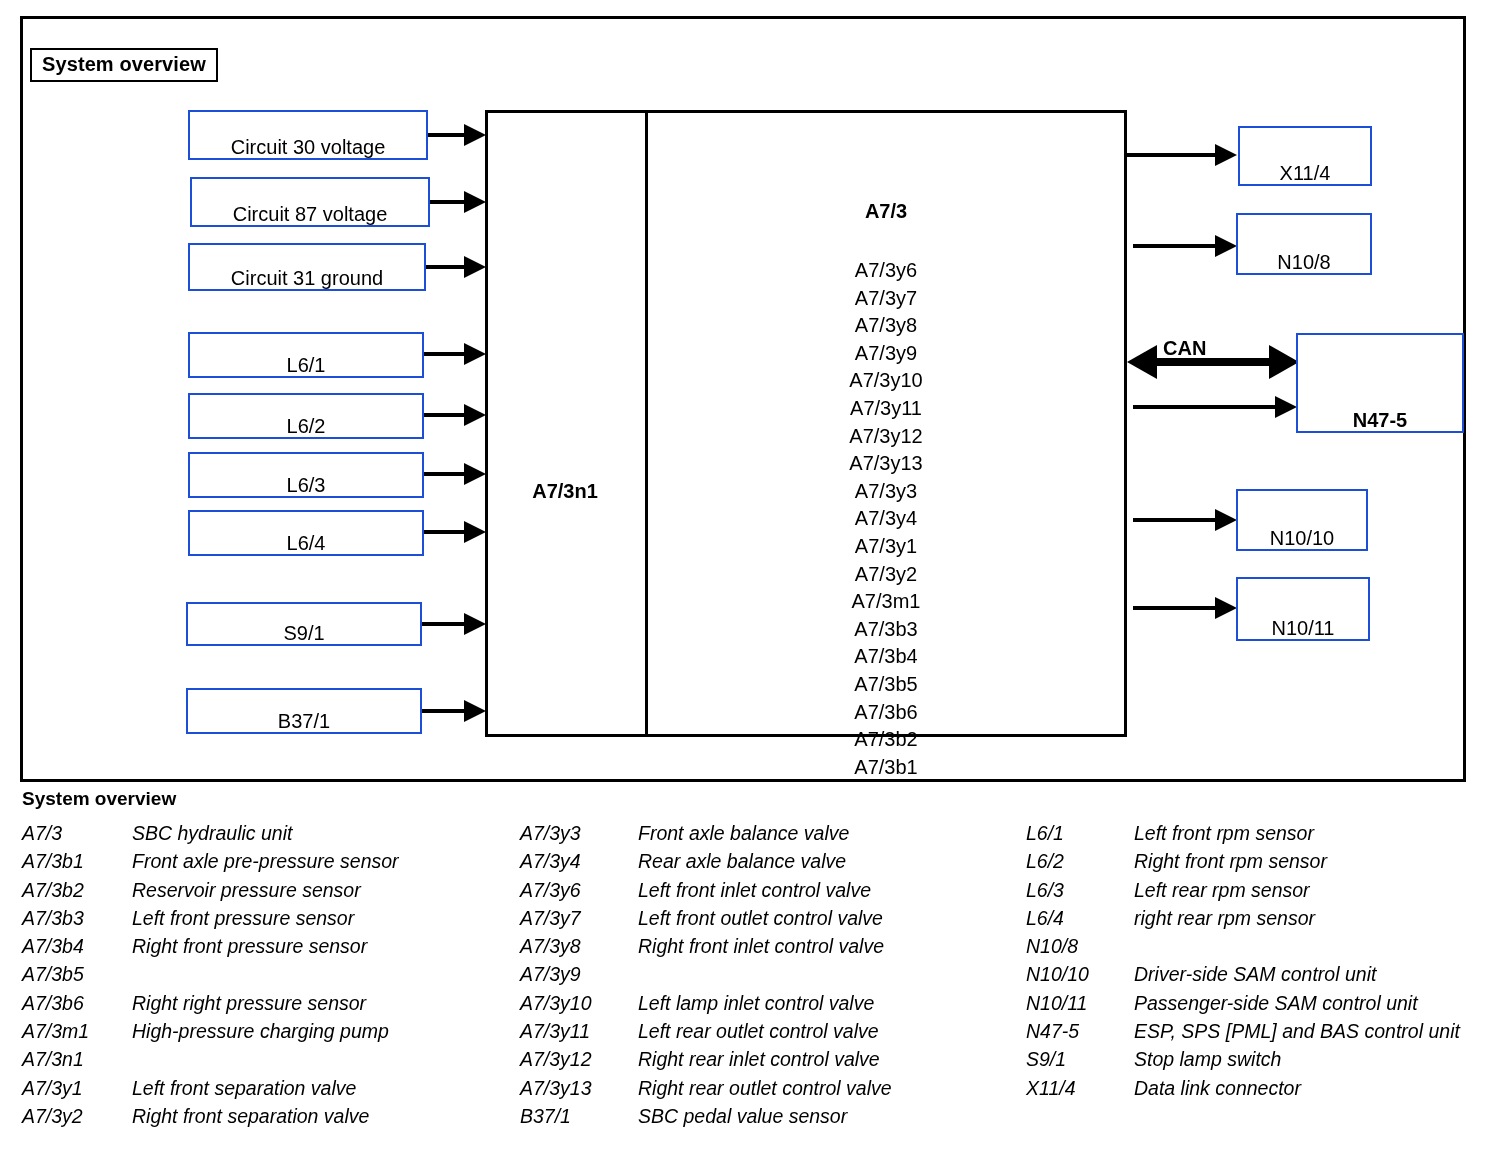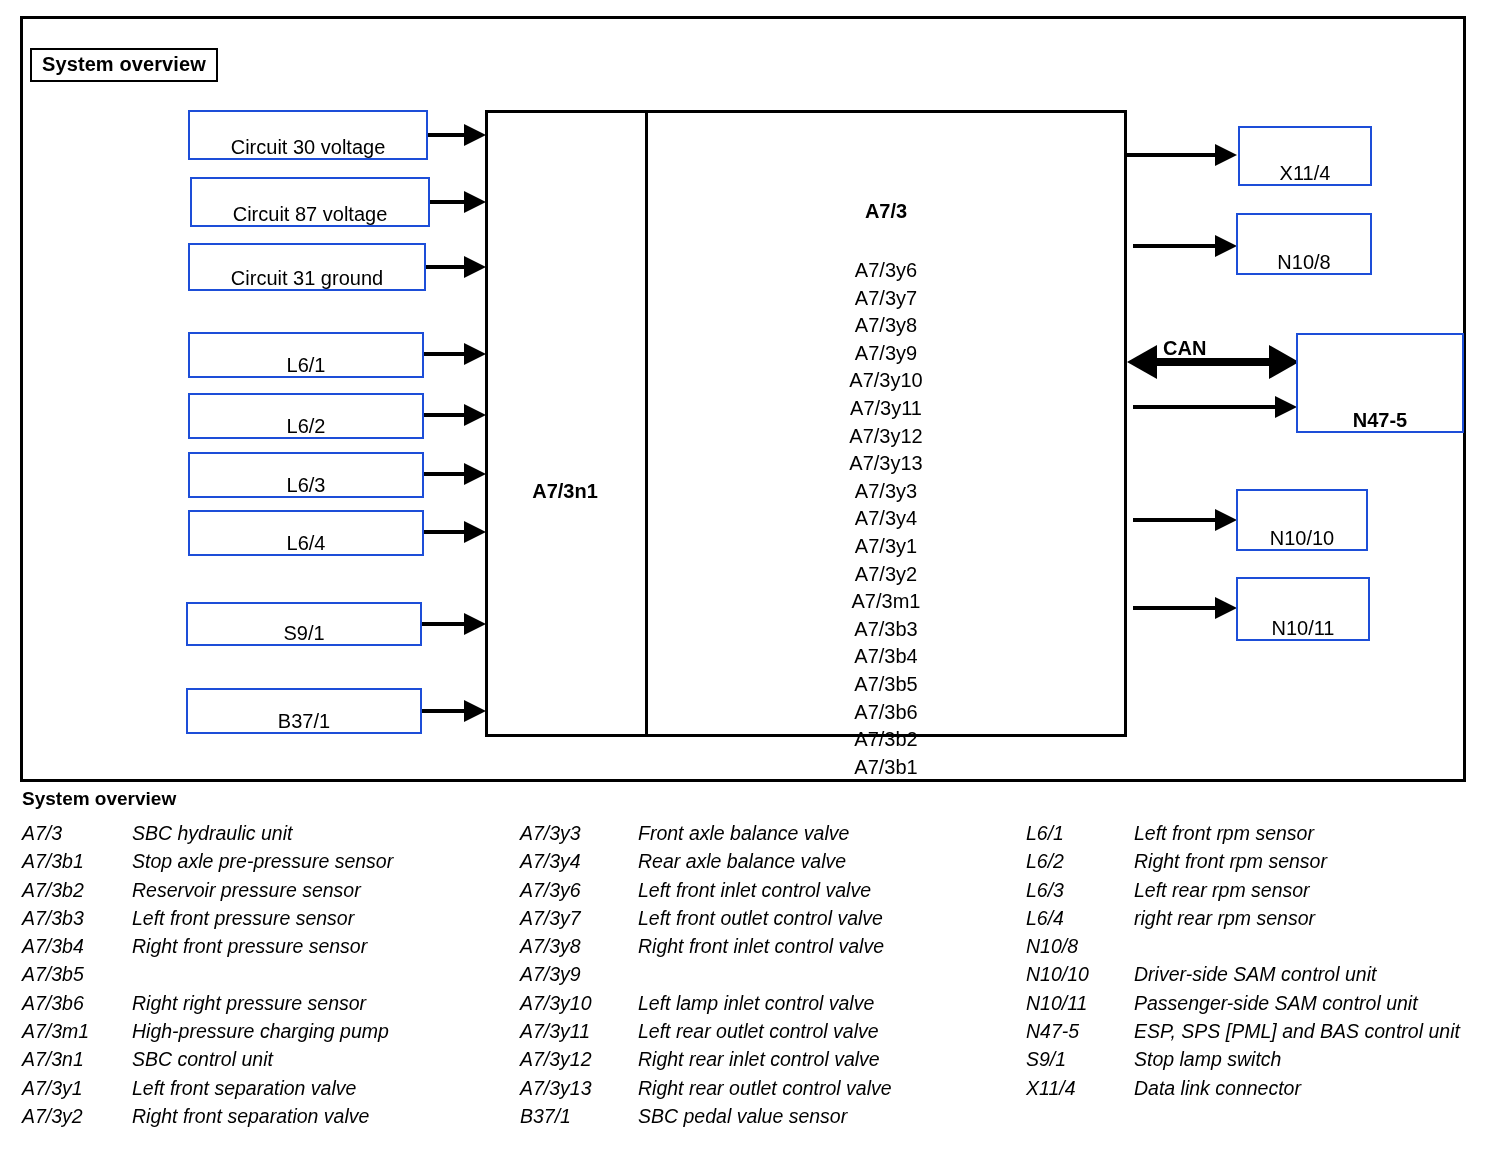--- a/index.html
+++ b/index.html
@@ -351,21 +351,21 @@
 <div id="legend">
   <div id="legend-title">System overview</div>
 
   <div class="legend-col" id="legend-col-1">
     <div class="legend-row">
       <span class="legend-code">A7/3</span>
       <span class="legend-desc">SBC hydraulic unit</span>
     </div>
     <div class="legend-row">
       <span class="legend-code">A7/3b1</span>
-      <span class="legend-desc">Stop axle pre-pressure sensor</span>
+      <span class="legend-desc">Front axle pre-pressure sensor</span>
     </div>
     <div class="legend-row">
       <span class="legend-code">A7/3b2</span>
       <span class="legend-desc">Reservoir pressure sensor</span>
     </div>
     <div class="legend-row">
       <span class="legend-code">A7/3b3</span>
       <span class="legend-desc">Left front pressure sensor</span>
     </div>
     <div class="legend-row">
@@ -378,21 +378,20 @@
     <div class="legend-row">
       <span class="legend-code">A7/3b6</span>
       <span class="legend-desc">Right right pressure sensor</span>
     </div>
     <div class="legend-row">
       <span class="legend-code">A7/3m1</span>
       <span class="legend-desc">High-pressure charging pump</span>
     </div>
     <div class="legend-row">
       <span class="legend-code">A7/3n1</span>
-      <span class="legend-desc">SBC control unit</span>
     </div>
     <div class="legend-row">
       <span class="legend-code">A7/3y1</span>
       <span class="legend-desc">Left front separation valve</span>
     </div>
     <div class="legend-row">
       <span class="legend-code">A7/3y2</span>
       <span class="legend-desc">Right front separation valve</span>
     </div>
   </div>

